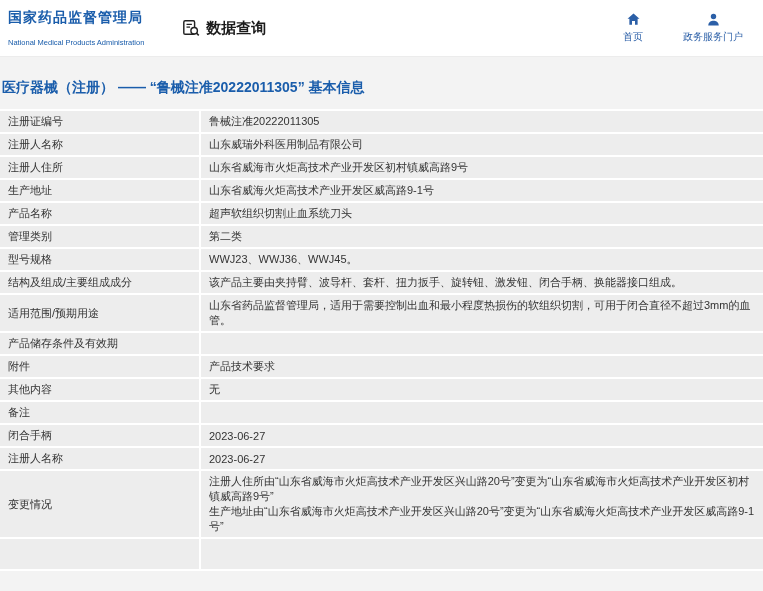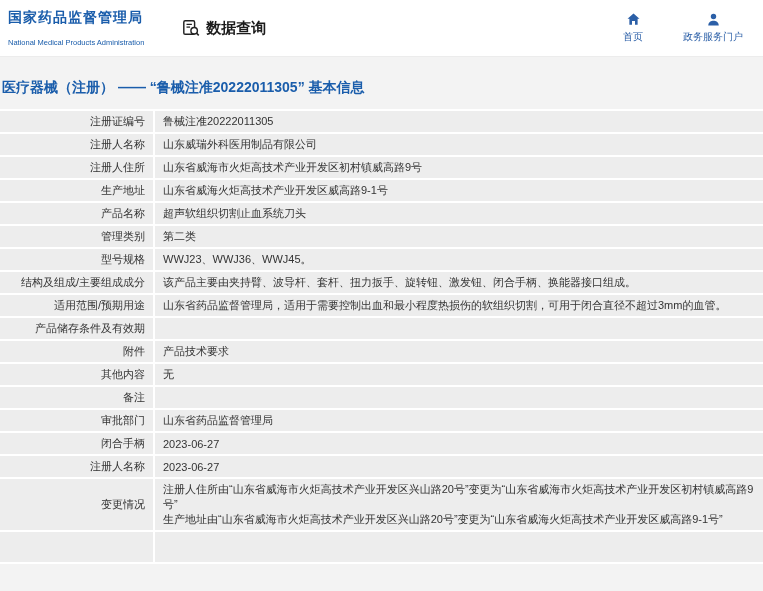--- a/index.html
+++ b/index.html
@@ -36,21 +36,21 @@
   table.info{
     width:100%;border-collapse:collapse;table-layout:fixed;
   }
   table.info td{
     background:#ededed;border-bottom:2px solid #ffffff;
     font-size:11px;vertical-align:middle;height:21px;
     padding:3px 8px;box-sizing:border-box;
   }
   table.info tr:first-child td{border-top:2px solid #ffffff;}
   td.lbl{
-    width:154px;text-align:right;color:#333;
+    width:200px;text-align:left;color:#333;
     border-right:2px solid #ffffff;padding-right:14px;
   }
   td.val{
     text-align:left;color:#333;padding-left:10px;white-space:pre-line;
   }
 </style>
 </head>
 <body>
 
 <div class="header">
@@ -147,24 +147,20 @@
         </tr>
     <tr>
           <td class="lbl">其他内容</td>
           <td class="val">无</td>
         </tr>
     <tr>
           <td class="lbl">备注</td>
           <td class="val"></td>
         </tr>
     <tr>
-          <td class="lbl">审批部门</td>
-          <td class="val">山东省药品监督管理局</td>
-        </tr>
-    <tr>
           <td class="lbl">闭合手柄</td>
           <td class="val">2023-06-27</td>
         </tr>
     <tr>
           <td class="lbl">注册人名称</td>
           <td class="val">2023-06-27</td>
         </tr>
     <tr>
           <td class="lbl">变更情况</td>
           <td class="val">注册人住所由“山东省威海市火炬高技术产业开发区兴山路20号”变更为“山东省威海市火炬高技术产业开发区初村镇威高路9号”

